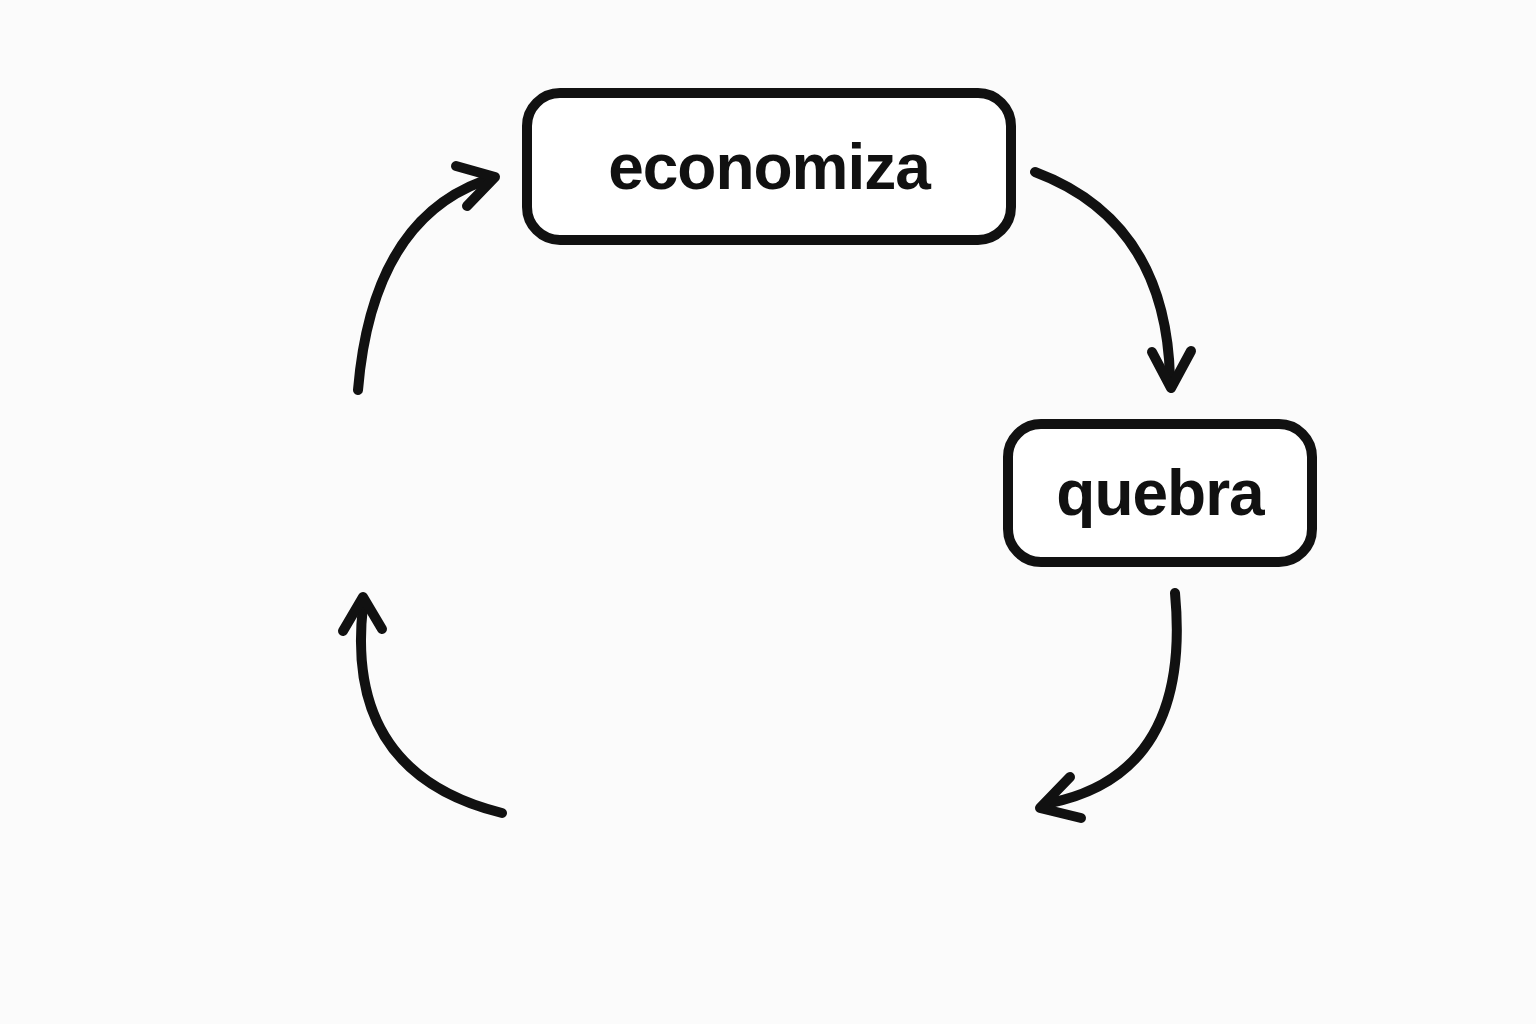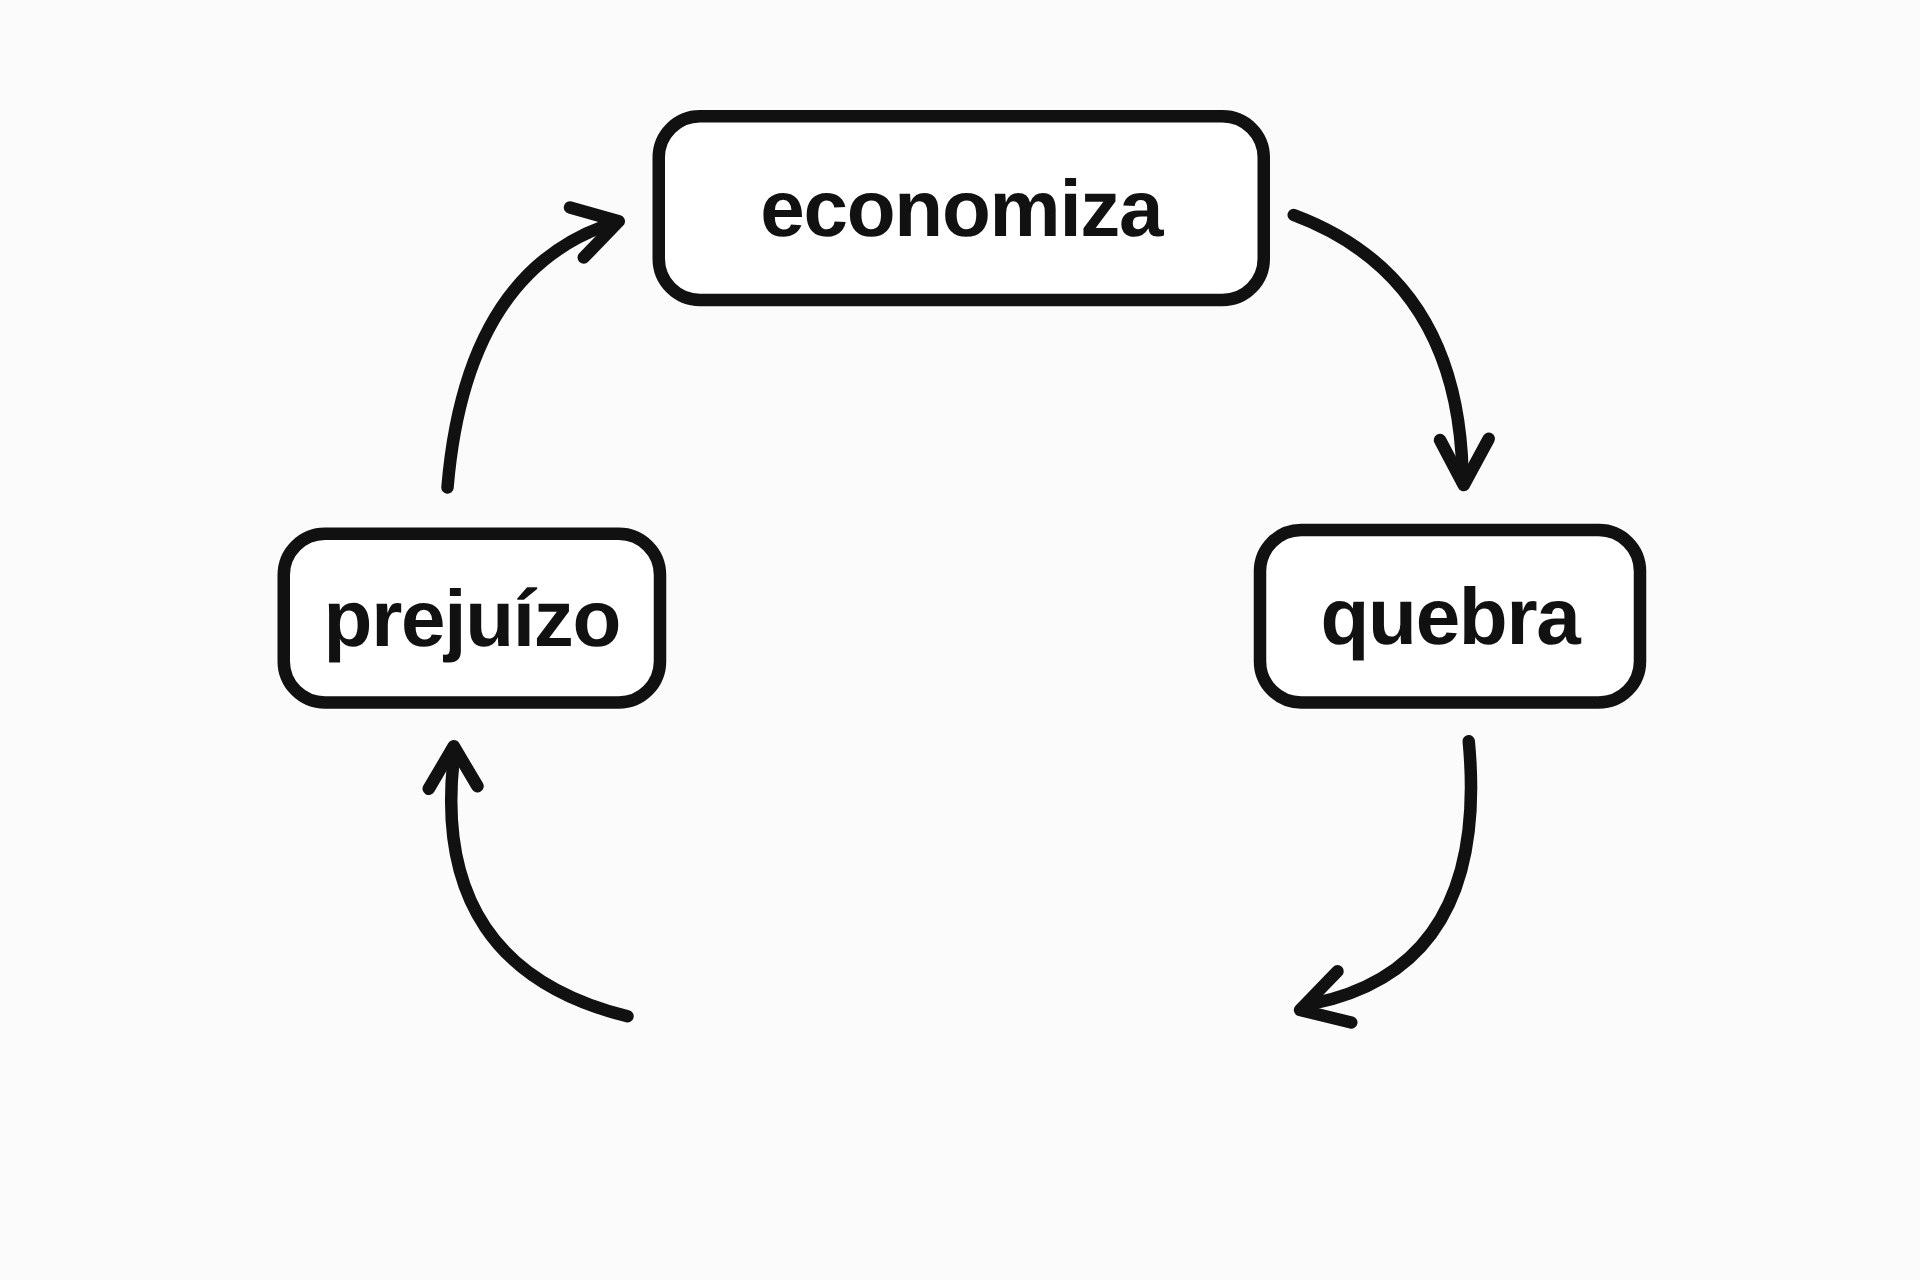--- a/index.html
+++ b/index.html
@@ -102,17 +102,14 @@
 
   <div class="node node-right">
     <span>quebra</span>
   </div>
 
   <div class="node node-top">
     <span>economiza</span>
   </div>
 
 
-  <div class="node node-left">
-    <span>prejuízo</span>
-  </div>
 
 </div>
 
 </body></html>

